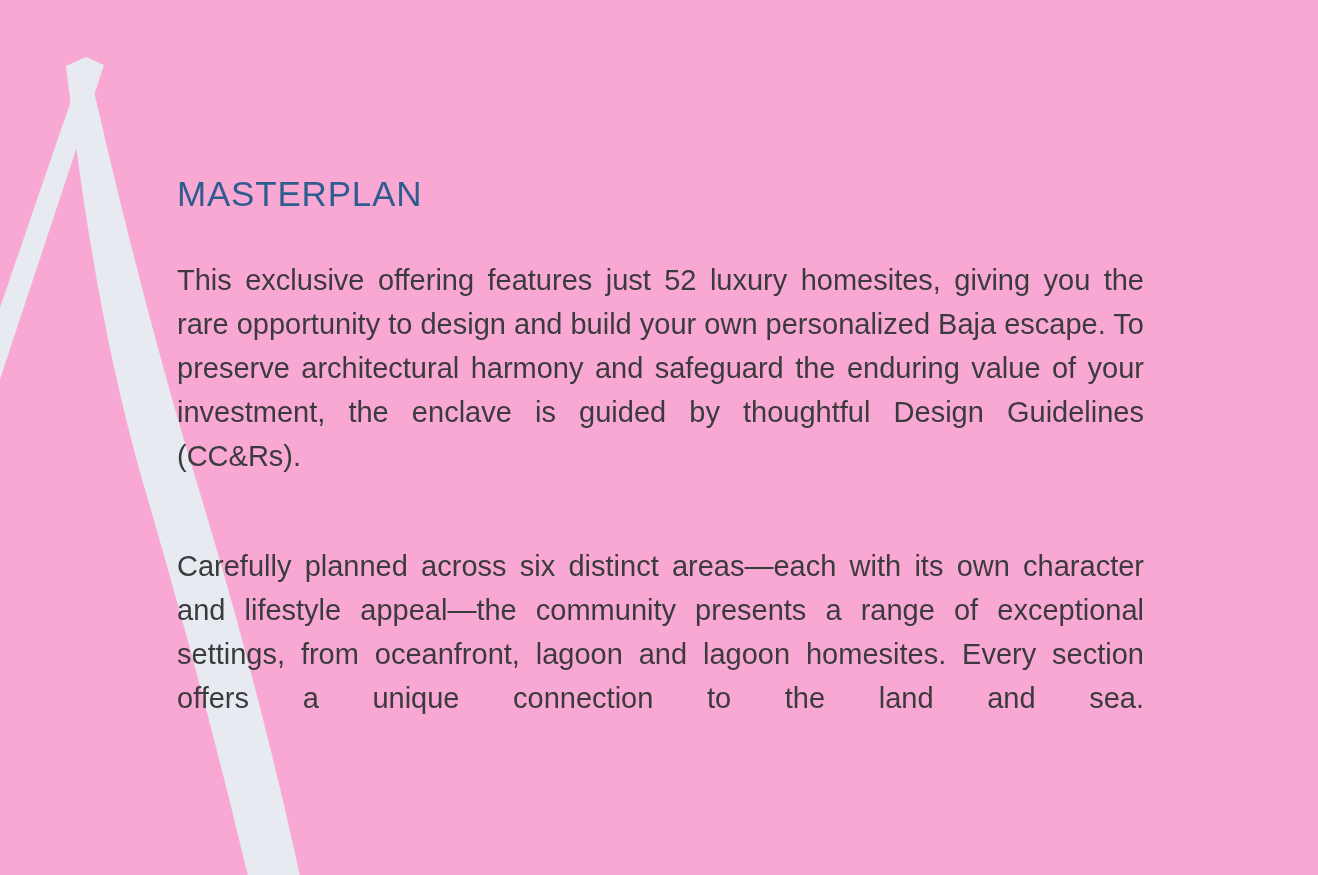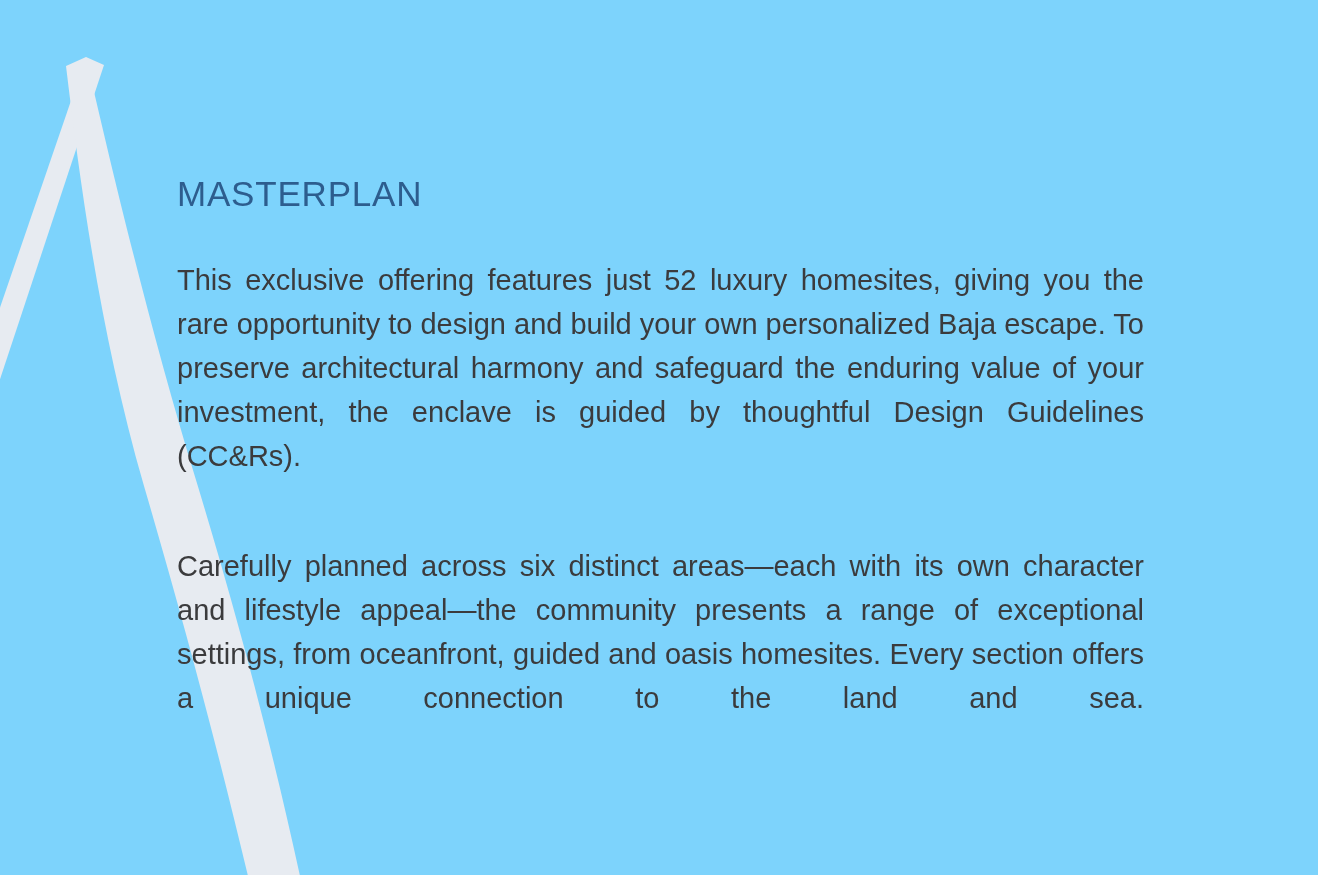--- a/index.html
+++ b/index.html
@@ -85,38 +85,38 @@
   
   .para::after {
     content: "";
     display: inline-block;
     width: 100%;
   }
 </style>
 </head>
 <body>
 
-<div id="page" style="background: #7dd3fc;">
+<div id="page" style="background: #f9a8d4;">
 
   <svg id="watermark-layer" viewBox="0 0 1318 875" preserveAspectRatio="none" xmlns="http://www.w3.org/2000/svg">
 
     <path d="M 86 57 L 104 65 L -30 470 L -30 395 Z" fill="#e7ebf1"></path>
 
     <path d="M 86 57
              C 112 170, 150 330, 196 480
              C 236 612, 268 730, 300 876
              L 248 876
              C 214 734, 182 616, 144 486
              C 100 334, 80 182, 66 66
              Z" fill="#e7ebf1"></path>
   </svg>
 
   <div id="content">
 
     <h1 id="page-title" style="color: rgb(45, 93, 142);">MASTERPLAN</h1>
 
     <div id="body-copy" style="color: rgb(59, 59, 61);">
       <p class="para">This exclusive offering features just 52 luxury homesites, giving you the rare opportunity to design and build your own personalized Baja escape. To preserve architectural harmony and safeguard the enduring value of your investment, the enclave is guided by thoughtful Design Guidelines (CC&amp;Rs).</p>
-      <p class="para">Carefully planned across six distinct areas—each with its own character and lifestyle appeal—the community presents a range of exceptional settings, from oceanfront, guided and oasis homesites. Every section offers a unique connection to the land and sea.</p>
+      <p class="para">Carefully planned across six distinct areas—each with its own character and lifestyle appeal—the community presents a range of exceptional settings, from oceanfront, lagoon and lagoon homesites. Every section offers a unique connection to the land and sea.</p>
     </div>
 
   </div>
 </div>
 
 </body></html>

